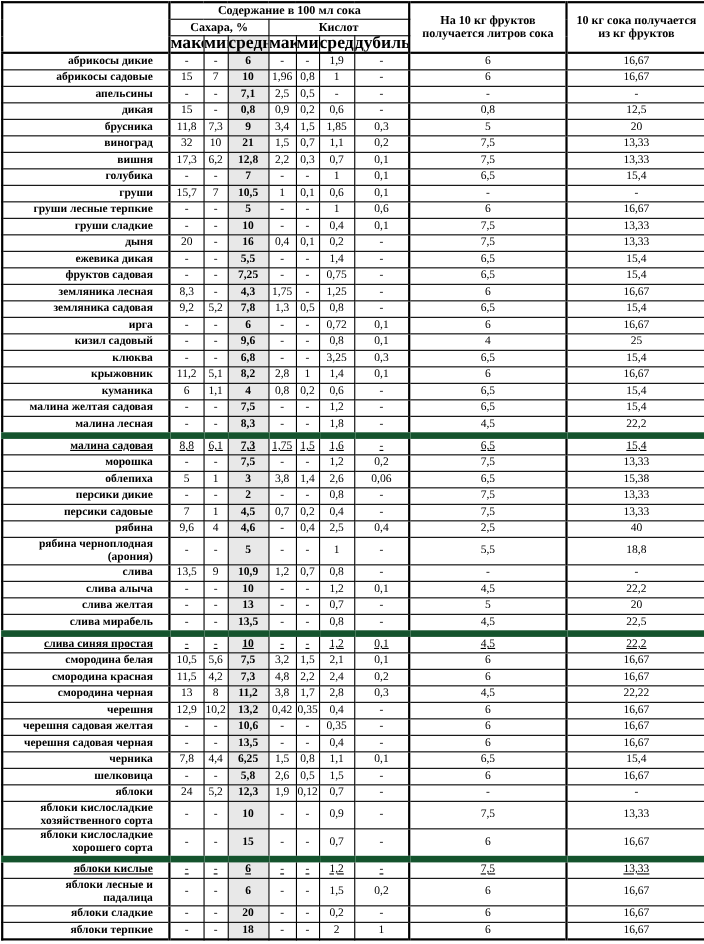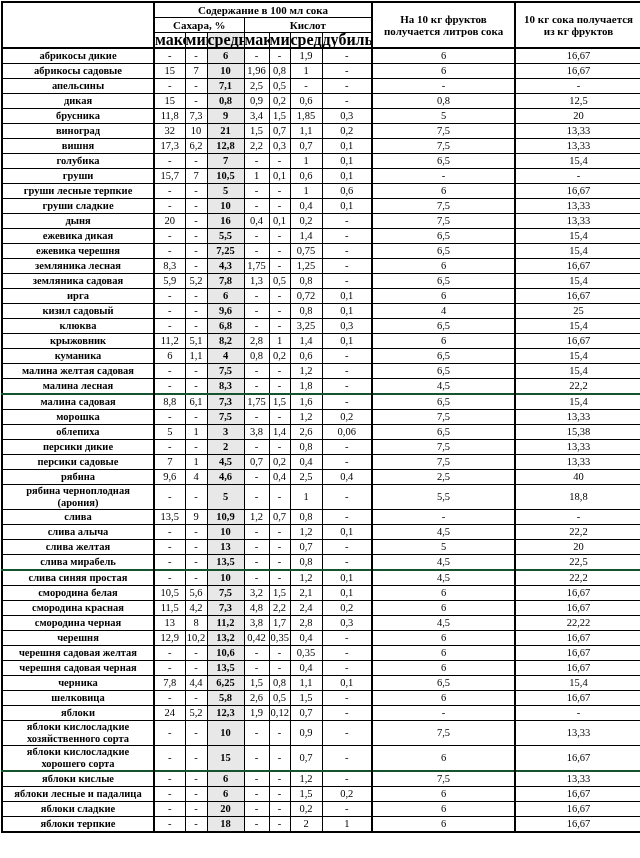--- a/index.html
+++ b/index.html
@@ -1,26 +1,26 @@
 <!DOCTYPE html>
 <html><head>
 <meta charset="utf-8">
 <style>
   html,body{margin:0;padding:0;background:#ffffff;}
   body{width:640px;font-family:"Liberation Serif", serif;color:#000;}
   table{border-collapse:collapse;table-layout:fixed;width:638px;margin:1px 1px;border:2px solid #000;}
   th,td{border:1px solid #000;overflow:hidden;vertical-align:middle;}
   thead th{font-weight:bold;text-align:center;font-size:11px;line-height:12px;padding:1px 2px;}
   tr.sub-row th{font-size:16px;padding:1px 0;}
-  td.name{font-weight:bold;text-align:center;padding:0 3px;font-size:10.5px;line-height:12px;}
+  td.name{font-weight:bold;text-align:right;padding:0 14px;font-size:10.5px;line-height:12px;}
   td.num{text-align:center;font-size:10.5px;line-height:12px;padding:0 1px;height:14px;}
   .avg{background:#e8e8e8;font-weight:bold;}
   .b2l{border-left:2px solid #000;}
   thead{border-bottom:2px solid #000;}
-  tr.thick-top td{border-top:2px solid #14532d;}
+  tr.thick-top td{border-top:6px solid #14532d;text-decoration:underline;}
 </style>
 </head>
 <body>
 
 <table>
   <colgroup>
     <col style="width:152px">
       <col style="width:31px">
       <col style="width:22px">
       <col style="width:37px">
@@ -203,21 +203,21 @@
         <td class="num">-</td>
         <td class="num avg">5,5</td>
         <td class="num">-</td>
         <td class="num">-</td>
         <td class="num">1,4</td>
         <td class="num">-</td>
         <td class="num b2l">6,5</td>
         <td class="num b2l">15,4</td>
       </tr>
       <tr>
-        <td class="name">ежевика черешня</td>
+        <td class="name">фруктов садовая</td>
         <td class="num b2l">-</td>
         <td class="num">-</td>
         <td class="num avg">7,25</td>
         <td class="num">-</td>
         <td class="num">-</td>
         <td class="num">0,75</td>
         <td class="num">-</td>
         <td class="num b2l">6,5</td>
         <td class="num b2l">15,4</td>
       </tr>
@@ -228,21 +228,21 @@
         <td class="num avg">4,3</td>
         <td class="num">1,75</td>
         <td class="num">-</td>
         <td class="num">1,25</td>
         <td class="num">-</td>
         <td class="num b2l">6</td>
         <td class="num b2l">16,67</td>
       </tr>
       <tr>
         <td class="name">земляника садовая</td>
-        <td class="num b2l">5,9</td>
+        <td class="num b2l">9,2</td>
         <td class="num">5,2</td>
         <td class="num avg">7,8</td>
         <td class="num">1,3</td>
         <td class="num">0,5</td>
         <td class="num">0,8</td>
         <td class="num">-</td>
         <td class="num b2l">6,5</td>
         <td class="num b2l">15,4</td>
       </tr>
       <tr>

